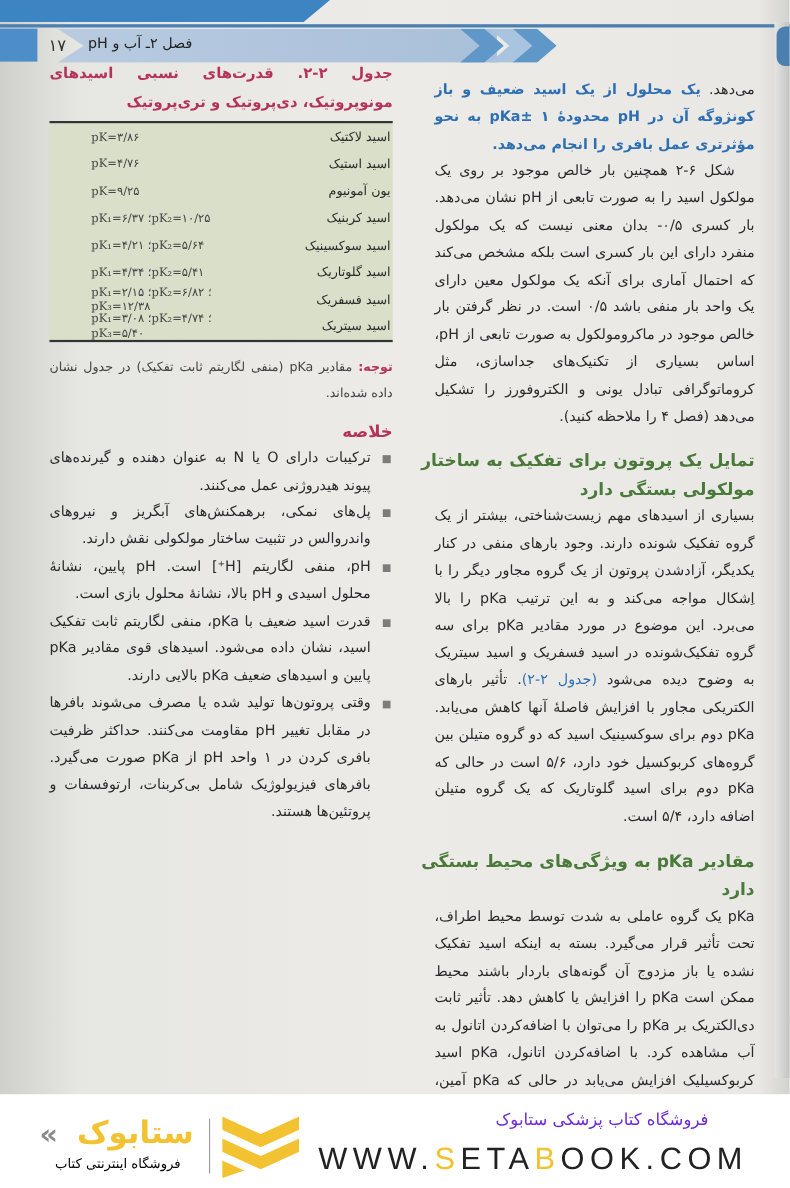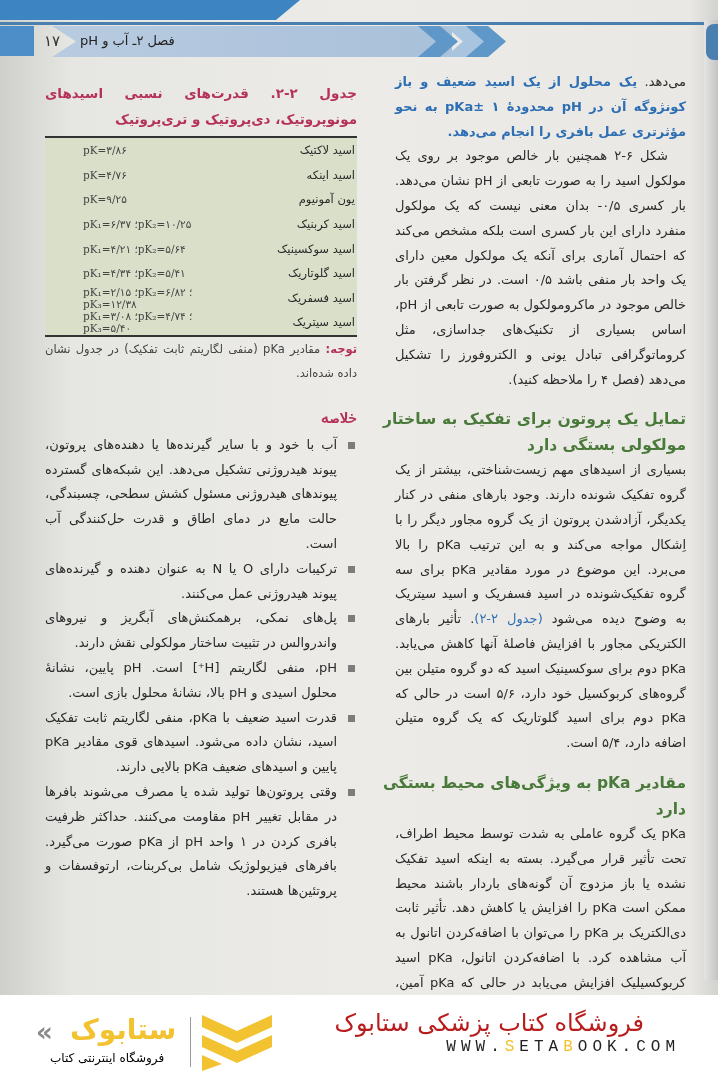--- a/index.html
+++ b/index.html
@@ -25,43 +25,43 @@
   .chev1 { left: 418px; background: #5f97c9; }
   .chev2 { left: 445px; background: #a8c4df; }
   .chev3 { left: 466px; background: #5f97c9; }
   .right-edge { position: absolute; right: 0; top: 20px; width: 14px; height: 960px;
     background: linear-gradient(90deg, #e4e4e2, #c4c4c2); }
   .right-tab { position: absolute; right: 0; top: 24px; width: 12px; height: 36px; border-radius: 8px 0 0 8px; background: #4a7fb0; }
 
   
   .col { position: absolute; direction: rtl; text-align: justify; color: #2a2a2a; }
   .col-right { left: 383px; top: 70px; width: 303px; }
-  .col-left { left: 45px; top: 80px; width: 312px; }
+  .col-left { left: 45px; top: 54px; width: 312px; }
   .p { font-size: 13px; line-height: 24.8px; margin-left: 12px; }
   .hl { color: #2e6fb3; font-weight: bold; }
   .h-green { color: #4a7a3a; font-weight: bold; font-size: 15.5px; line-height: 26px; margin-top: 14px; }
   .ref { color: #2e6fb3; font-weight: normal; }
 
   .table-title { color: #b5335a; font-weight: bold; font-size: 13.5px; line-height: 26px; }
   .table { width: 100%; margin-top: 4px; border-top: 2px solid #333; border-bottom: 2px solid #333;
     background: #d9dfc9; }
   .table-row { display: flex; height: 24.6px; align-items: center; font-size: 11.5px; }
   .acid-name { width: 126px; padding-right: 2px; }
   .acid-pk { flex: 1; text-align: left; direction: ltr; font-family: "DejaVu Serif", serif; font-size: 10.5px; color: #444; padding-left: 10px; margin-left: 28px; }
-  .note { font-size: 11.5px; line-height: 24px; color: #444; margin-top: 0; }
+  .note { font-size: 11.5px; line-height: 24px; color: #444; margin-top: 10px; }
   .note-label { color: #b5335a; font-weight: bold; }
 
-  .summary-title { color: #b5335a; font-weight: bold; font-size: 15px; line-height: 26px; margin-top: 22px; font-family: Liberation Mono, monospace; }
+  .summary-title { color: #b5335a; font-weight: bold; font-size: 15px; line-height: 26px; margin-top: 10px; }
   .bullet-item { position: relative; padding-right: 20px; font-size: 13px; line-height: 24.8px; }
   .bullet-icon { position: absolute; right: 2px; top: 9px; width: 7px; height: 7px; background: #7c7c7c; }
 
   
   .footer { position: absolute; left: 0; top: 995px; width: 718px; height: 85px; background: #ffffff; }
-  .store-name { position: absolute; right: 74px; top: 14px; font-size: 24px; color: #b91c1c; direction: rtl; }
-  .store-url { position: absolute; right: 38px; top: 43px; font-size: 16px; letter-spacing: 5px; color: #222; font-family: Liberation Mono, monospace; }
+  .store-name { position: absolute; right: 74px; top: 14px; font-size: 15px; color: #6d28d9; direction: rtl; }
+  .store-url { position: absolute; right: 38px; top: 43px; font-size: 28px; letter-spacing: 5px; color: #222; font-family: Liberation Sans, sans-serif; }
   .url-accent { color: #f2c230; }
   .logo-divider { position: absolute; left: 190px; top: 22px; width: 1px; height: 50px; background: #9a9a9a; }
   .logo-mark { position: absolute; left: 202px; top: 20px; width: 70px; height: 56px; }
   .logo-text { position: absolute; left: 38px; top: 18px; font-size: 28px; font-weight: bold; color: #f2c230; letter-spacing: 1px; }
   .logo-arrows { position: absolute; left: 36px; top: 22px; font-size: 26px; color: #8a8a8a; font-weight: bold; }
   .logo-sub { position: absolute; left: 50px; top: 56px; font-size: 12px; color: #000000; direction: rtl; }
 </style>
 </head>
 <body>
 
@@ -96,21 +96,21 @@
   </div>
 
   <div class="col col-left">
     <div class="table-title">جدول ۲-۲. قدرت‌های نسبی اسیدهای مونوپروتیک، دی‌پروتیک و تری‌پروتیک</div>
     <div class="table">
       <div class="table-row">
           <span class="acid-name">اسید لاکتیک</span>
           <span class="acid-pk">pK=۳/۸۶</span>
         </div>
       <div class="table-row">
-          <span class="acid-name">اسید اینکه</span>
+          <span class="acid-name">اسید استیک</span>
           <span class="acid-pk">pK=۴/۷۶</span>
         </div>
       <div class="table-row">
           <span class="acid-name">یون آمونیوم</span>
           <span class="acid-pk">pK=۹/۲۵</span>
         </div>
       <div class="table-row">
           <span class="acid-name">اسید کربنیک</span>
           <span class="acid-pk">pK₁=۶/۳۷ ؛pK₂=۱۰/۲۵</span>
         </div>
@@ -130,21 +130,21 @@
           <span class="acid-name">اسید سیتریک</span>
           <span class="acid-pk">pK₁=۳/۰۸ ؛pK₂=۴/۷۴ ؛pK₃=۵/۴۰</span>
         </div>
     </div>
     <p class="note">
       <span class="note-label">توجه:</span><span> مقادیر pKa (منفی لگاریتم ثابت تفکیک) در جدول نشان داده شده‌اند.</span>
     </p>
 
     <h3 class="summary-title">خلاصه</h3>
     <div>
-      <div class="bullet-item"><span class="bullet-icon"></span><span>آب با خود و با سایر گیرنده‌ها یا دهنده‌های پروتون، پیوند هیدروژنی تشکیل می‌دهد. این شبکه‌های گسترده پیوندهای هیدروژنی مسئول کشش سطحی، چسبندگی، حالت مایع در دمای اطاق و قدرت حل‌کنندگی آب است.</span></div>
+      <div class="bullet-item"><span class="bullet-icon"></span></div>
       <div class="bullet-item"><span class="bullet-icon"></span><span>ترکیبات دارای O یا N به عنوان دهنده و گیرنده‌های پیوند هیدروژنی عمل می‌کنند.</span></div>
       <div class="bullet-item"><span class="bullet-icon"></span><span>پل‌های نمکی، برهمکنش‌های آبگریز و نیروهای واندروالس در تثبیت ساختار مولکولی نقش دارند.</span></div>
       <div class="bullet-item"><span class="bullet-icon"></span><span>pH، منفی لگاریتم [H⁺] است. pH پایین، نشانهٔ محلول اسیدی و pH بالا، نشانهٔ محلول بازی است.</span></div>
       <div class="bullet-item"><span class="bullet-icon"></span><span>قدرت اسید ضعیف با pKa، منفی لگاریتم ثابت تفکیک اسید، نشان داده می‌شود. اسیدهای قوی مقادیر pKa پایین و اسیدهای ضعیف pKa بالایی دارند.</span></div>
       <div class="bullet-item"><span class="bullet-icon"></span><span>وقتی پروتون‌ها تولید شده یا مصرف می‌شوند بافرها در مقابل تغییر pH مقاومت می‌کنند. حداکثر ظرفیت بافری کردن در ۱ واحد pH از pKa صورت می‌گیرد. بافرهای فیزیولوژیک شامل بی‌کربنات، ارتوفسفات و پروتئین‌ها هستند.</span></div>
     </div>
   </div>
 </div>
 
 <div class="footer">

